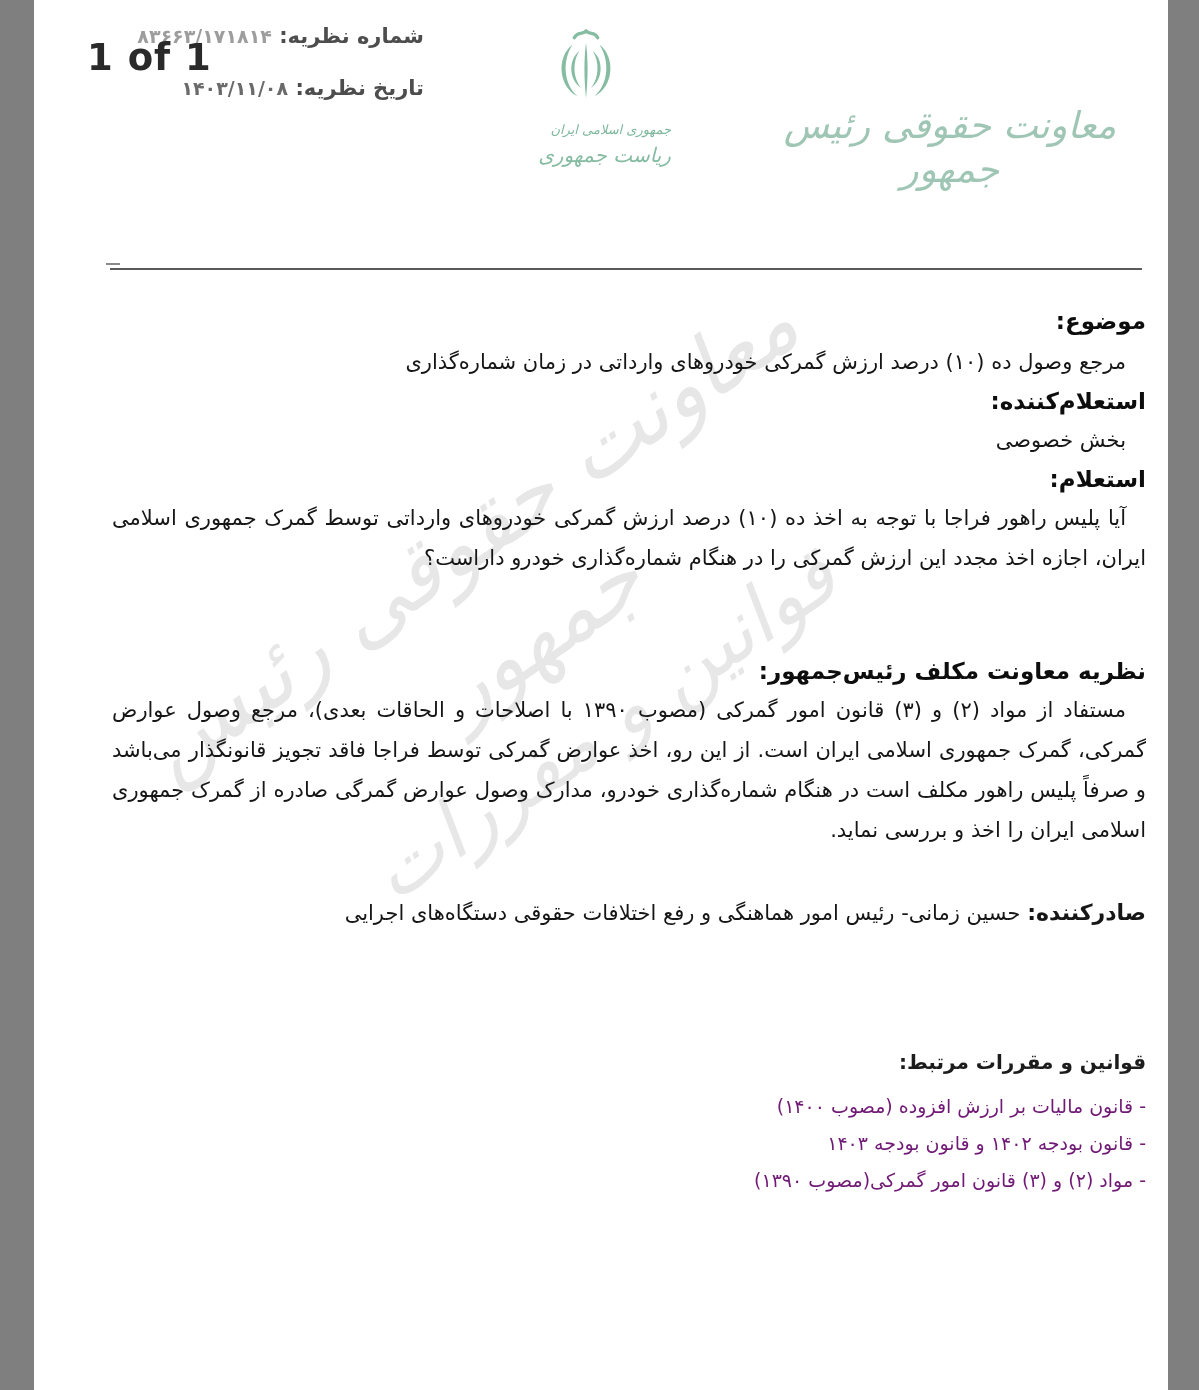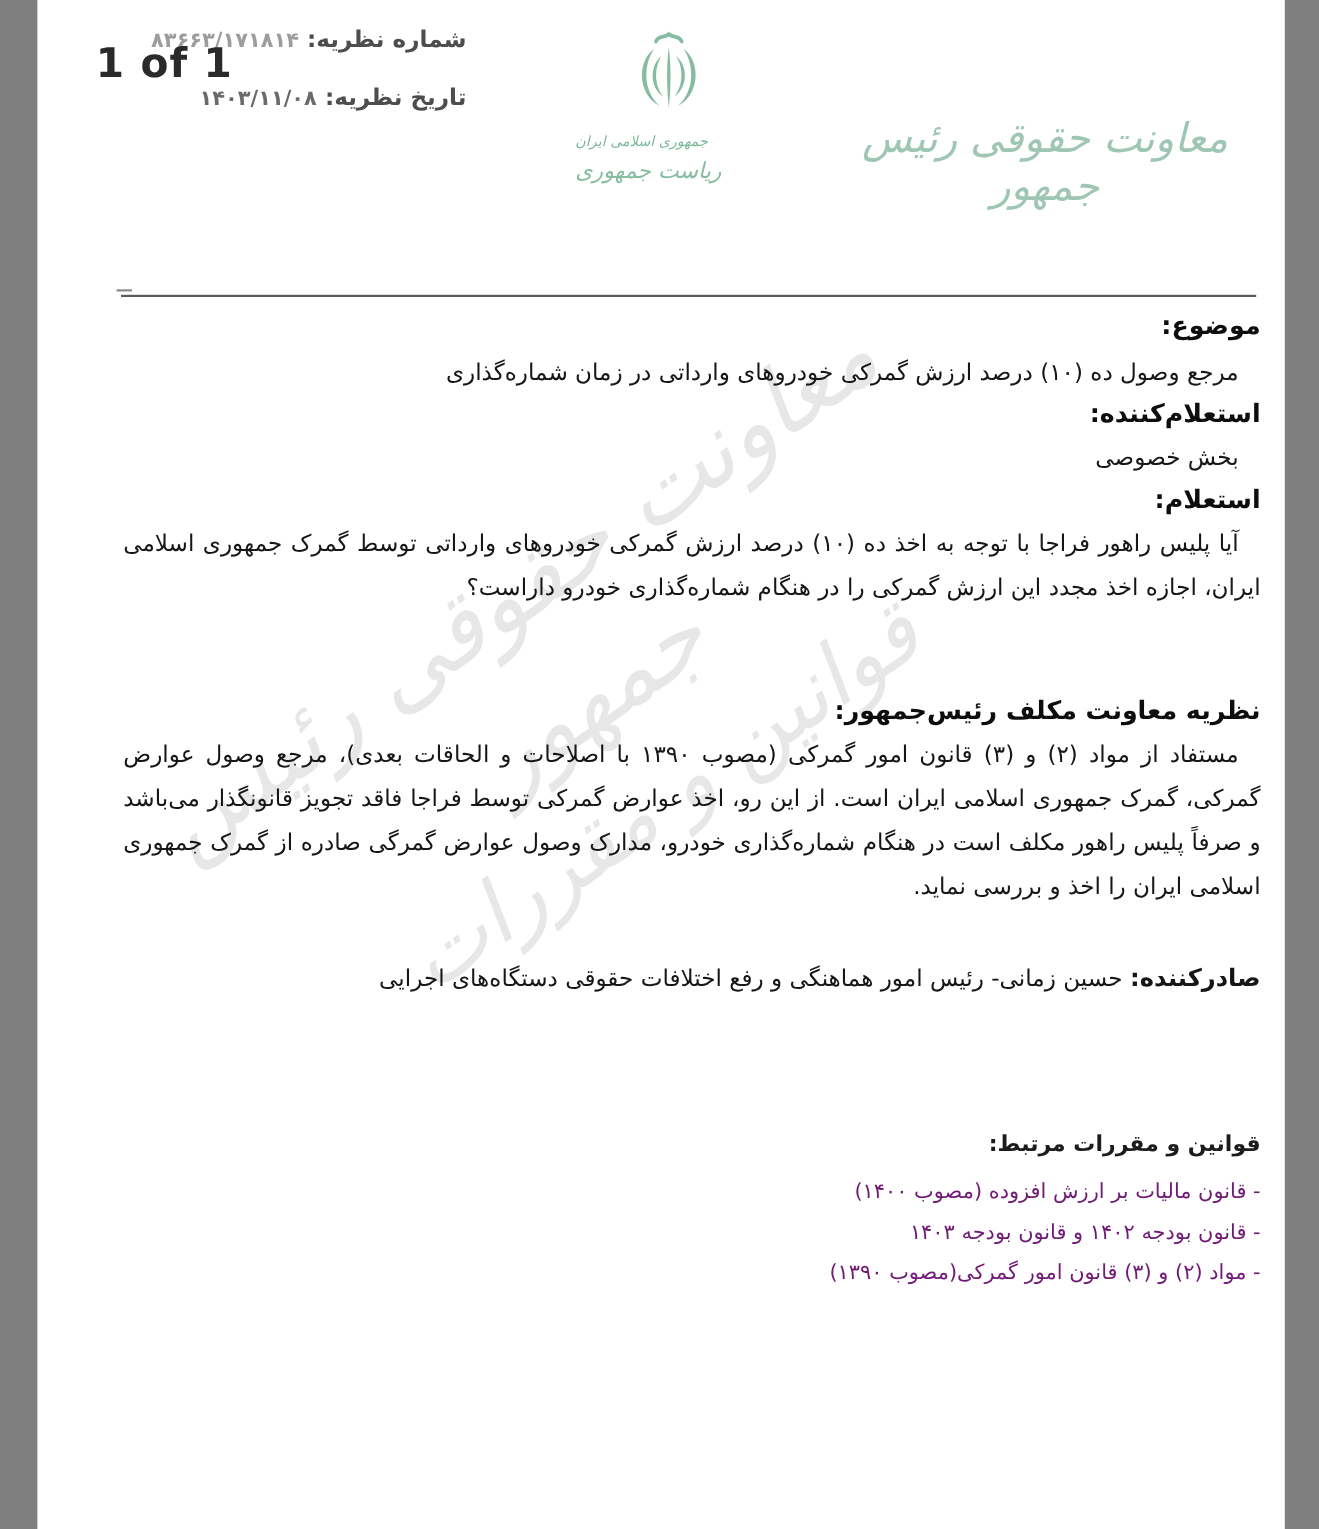--- a/index.html
+++ b/index.html
@@ -52,22 +52,22 @@
   .meta {
     position: absolute; left: 56px; top: 24px; width: 334px;
     direction: rtl; text-align: right;
     z-index: 3;
   }
   .meta .row { margin-bottom: 28px; font-size: 21px; font-weight: 700; color: #4d4d4d; }
   .meta .row .num { font-weight: 700; color: #9d9d9d; font-size: 19px; }
   .meta .row .date { font-weight: 700; color: #6a6a6a; font-size: 19px; }
 
   .emblem-block {
-    position: absolute; left: 489px; top: 26px; width: 170px;
-    text-align: left; direction: rtl; z-index: 2;
+    position: absolute; left: 467px; top: 26px; width: 170px;
+    text-align: right; direction: rtl; z-index: 2;
   }
   .emblem-block svg { display: block; margin: 0 auto; }
   .emblem-line1 { margin-top: 4px; font-size: 13px; color: #7eb89d; font-style: italic; }
   .emblem-line2 { margin-top: 6px; font-size: 20px; color: #85bca2; font-style: italic; }
 
   .calligraphy {
     position: absolute; right: 28px; top: 104px; width: 380px;
     direction: rtl; text-align: center;
     font-size: 37px; font-style: italic;
     color: #9fc6b4;
@@ -93,21 +93,21 @@
     z-index: 4;
   }
   .h {
     font-weight: 700; font-size: 23px; line-height: 38px; color: #0d0d0d;
   }
   .p {
     font-size: 21px; line-height: 40px; text-align: justify;
     text-align-last: right;
   }
   .p.indent { text-indent: 20px; }
-  .subject-line { margin-bottom: 2px; }
+  .subject-line { margin-bottom: 2px; margin-top: 24px; }
   .gap-lg { height: 74px; }
   .gap-md { height: 44px; }
   .issuer-line { font-size: 21px; line-height: 38px; }
   .issuer-line .lbl { font-weight: 700; font-size: 22px; }
 
   .laws {
     margin-top: 118px;
     font-size: 19px; color: #1c1c1c;
   }
   .laws .laws-title { font-weight: 700; font-size: 20px; margin-bottom: 14px; }

